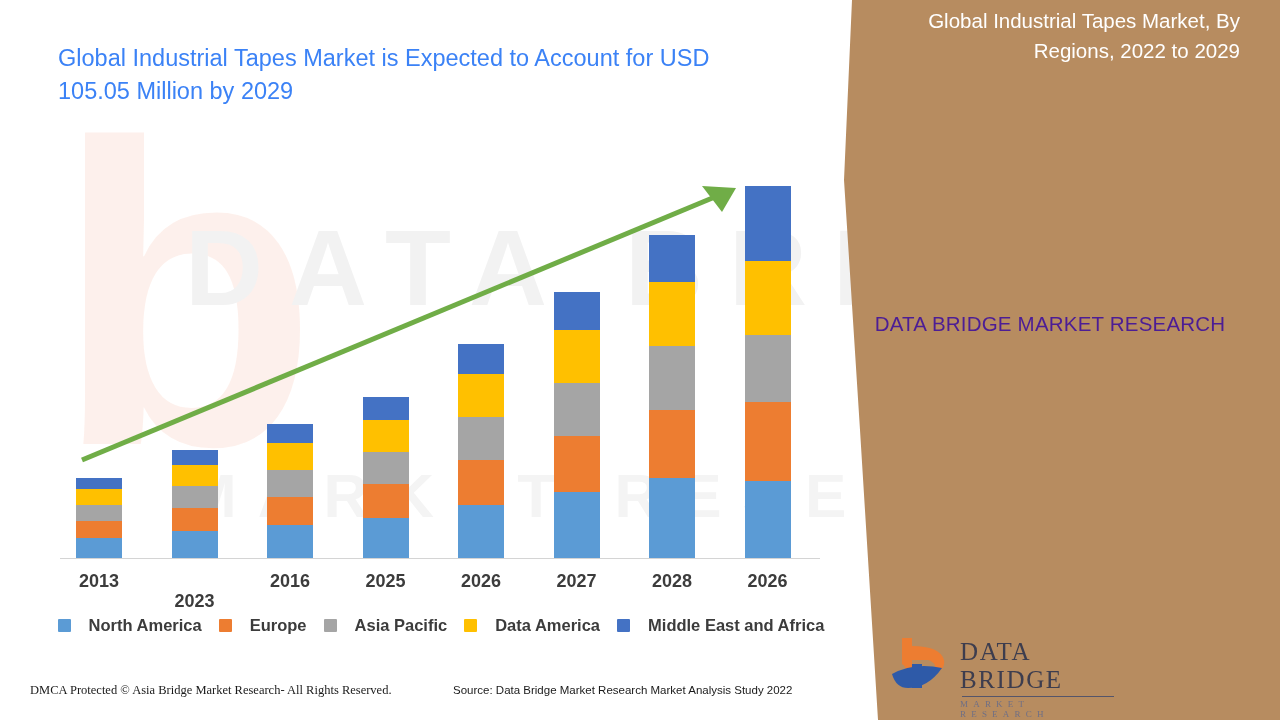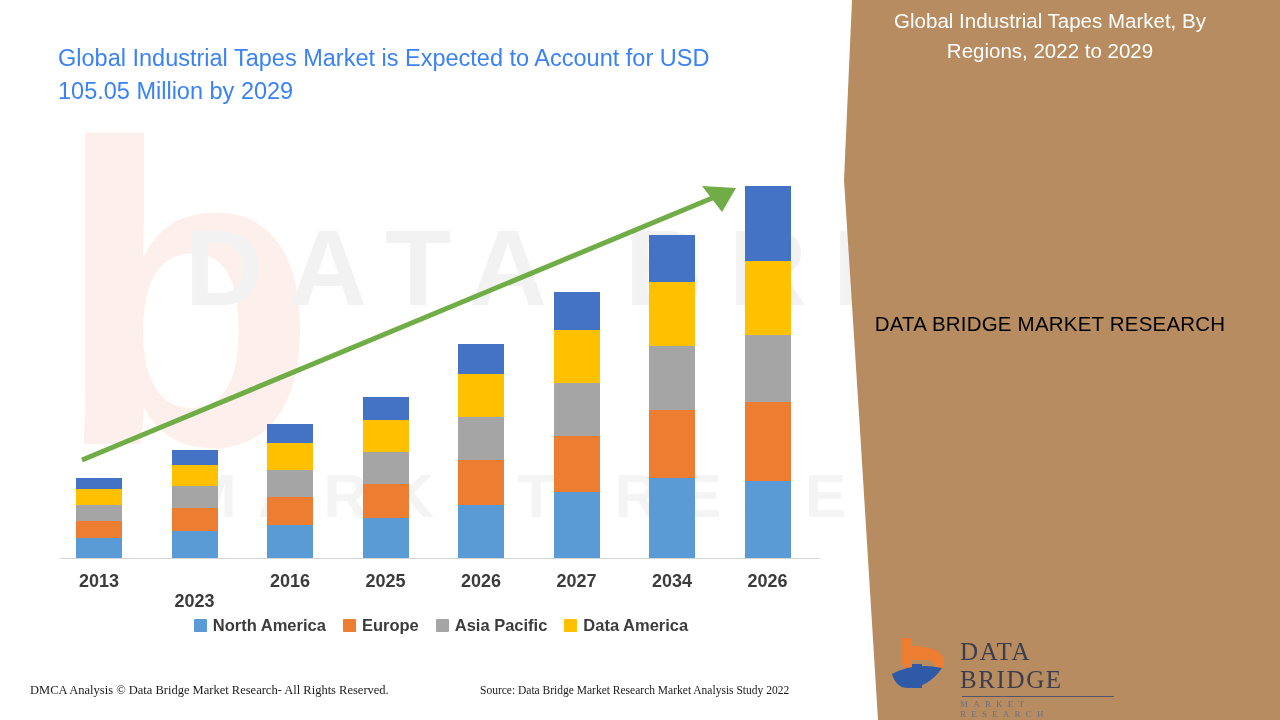--- a/index.html
+++ b/index.html
@@ -33,25 +33,25 @@
   }
 
   
   #brown-panel{
     position:absolute;right:0;top:0;width:460px;height:720px;
     background:#b78c60;
     clip-path:polygon(32px 0, 460px 0, 460px 720px, 58px 720px, 40px 430px, 24px 180px);
   }
   #panel-title{
     position:absolute;left:40px;top:6px;width:380px;
-    color:#ffffff;font-size:20.5px;line-height:30px;text-align:center;
+    color:#ffffff;font-size:20.5px;line-height:30px;text-align:right;
   }
   #brand-text{
     position:absolute;left:35px;top:308px;width:390px;
-    color:#000000;font-size:20.5px;line-height:31px;text-align:center;
+    color:#4c1d95;font-size:20.5px;line-height:31px;text-align:center;
     letter-spacing:.2px;
   }
 
   
   #logo{position:absolute;left:888px;top:634px;width:230px;height:62px;}
   #logo-mark{position:absolute;left:0;top:0;width:64px;height:62px;}
   #logo-words{position:absolute;left:72px;top:4px;}
   #logo-title{
     font-size:25px;letter-spacing:1.6px;color:#3d3d4e;
     font-family:"Liberation Serif", serif;
@@ -82,34 +82,34 @@
     font-size:18px;font-weight:700;color:#3c3c3c;
   }
 
   #arrow{position:absolute;left:0;top:150px;width:880px;height:340px;}
 
   
   #legend{
     position:absolute;left:56px;top:616px;width:770px;
     display:flex;justify-content:center;align-items:center;gap:17px;
   }
-  .legend-item{display:flex;align-items:center;gap:6px;}
+  .legend-item{display:flex;align-items:center;gap:18px;}
   .legend-swatch{width:13px;height:13px;border-radius:1px;}
   .legend-label{font-size:16.5px;font-weight:700;color:#3c3c3c;white-space:nowrap;}
 
   
   #footer-dmca{
     position:absolute;left:30px;top:683px;
     font-size:12.5px;color:#1a1a1a;
     font-family:"Liberation Serif", serif;
   }
   #footer-source{
-    position:absolute;left:480px;top:684px;
+    position:absolute;left:453px;top:684px;
     font-size:11.5px;color:#1a1a1a;
-    font-family:Liberation Serif, serif;
+    font-family:Liberation Sans, sans-serif;
   }
 </style>
 </head>
 <body>
 
 <div id="watermark">
   <div id="wm-letter">b</div>
   <div id="wm-line1">DATA BRIDGE</div>
   <div id="wm-line2">MARKET RESEARCH</div>
 </div>
@@ -176,21 +176,21 @@
         <div class="seg" style="height: 20.752%; background: rgb(91, 155, 213);"></div>
       </div>
     </div>
   <div id="ticks">
       <div class="tick" style="left: 54px;">2013</div>
       <div class="tick" style="left: 149.5px; margin-top: 20px;">2023</div>
       <div class="tick" style="left: 245px;">2016</div>
       <div class="tick" style="left: 340.5px;">2025</div>
       <div class="tick" style="left: 436px;">2026</div>
       <div class="tick" style="left: 531.5px;">2027</div>
-      <div class="tick" style="left: 627px;">2034</div>
+      <div class="tick" style="left: 627px;">2028</div>
       <div class="tick" style="left: 722.5px;">2026</div>
     </div>
 
   <svg id="arrow" viewBox="0 0 880 340">
     <line id="arrow-shaft" x1="82" y1="310" x2="722" y2="44" stroke="#70AD47" stroke-width="5"></line>
     <polygon id="arrow-head" points="736,38 702,36 722,62" fill="#70AD47"></polygon>
   </svg>
 </div>
 
 <div id="legend">
@@ -203,23 +203,27 @@
       <span class="legend-label">Europe</span>
     </div>
     <div class="legend-item">
       <span class="legend-swatch" style="background: rgb(165, 165, 165);"></span>
       <span class="legend-label">Asia Pacific</span>
     </div>
     <div class="legend-item">
       <span class="legend-swatch" style="background: rgb(255, 192, 0);"></span>
       <span class="legend-label">Data America</span>
     </div>
+    <div class="legend-item">
+      <span class="legend-swatch" style="background: rgb(68, 114, 196);"></span>
+      <span class="legend-label">Middle East and Africa</span>
+    </div>
   </div>
 
-<div id="footer-dmca">DMCA Analysis © Data Bridge Market Research- All Rights Reserved.</div>
+<div id="footer-dmca">DMCA Protected © Asia Bridge Market Research- All Rights Reserved.</div>
 <div id="footer-source">Source: Data Bridge Market Research Market Analysis Study 2022</div>
 
 <div id="brown-panel">
   <div id="panel-title">Global Industrial Tapes Market, By Regions, 2022 to 2029</div>
 
   <div id="brand-text">DATA BRIDGE MARKET RESEARCH</div>
 </div>
 
 <div id="logo">
   <svg id="logo-mark" viewBox="0 0 64 62">

